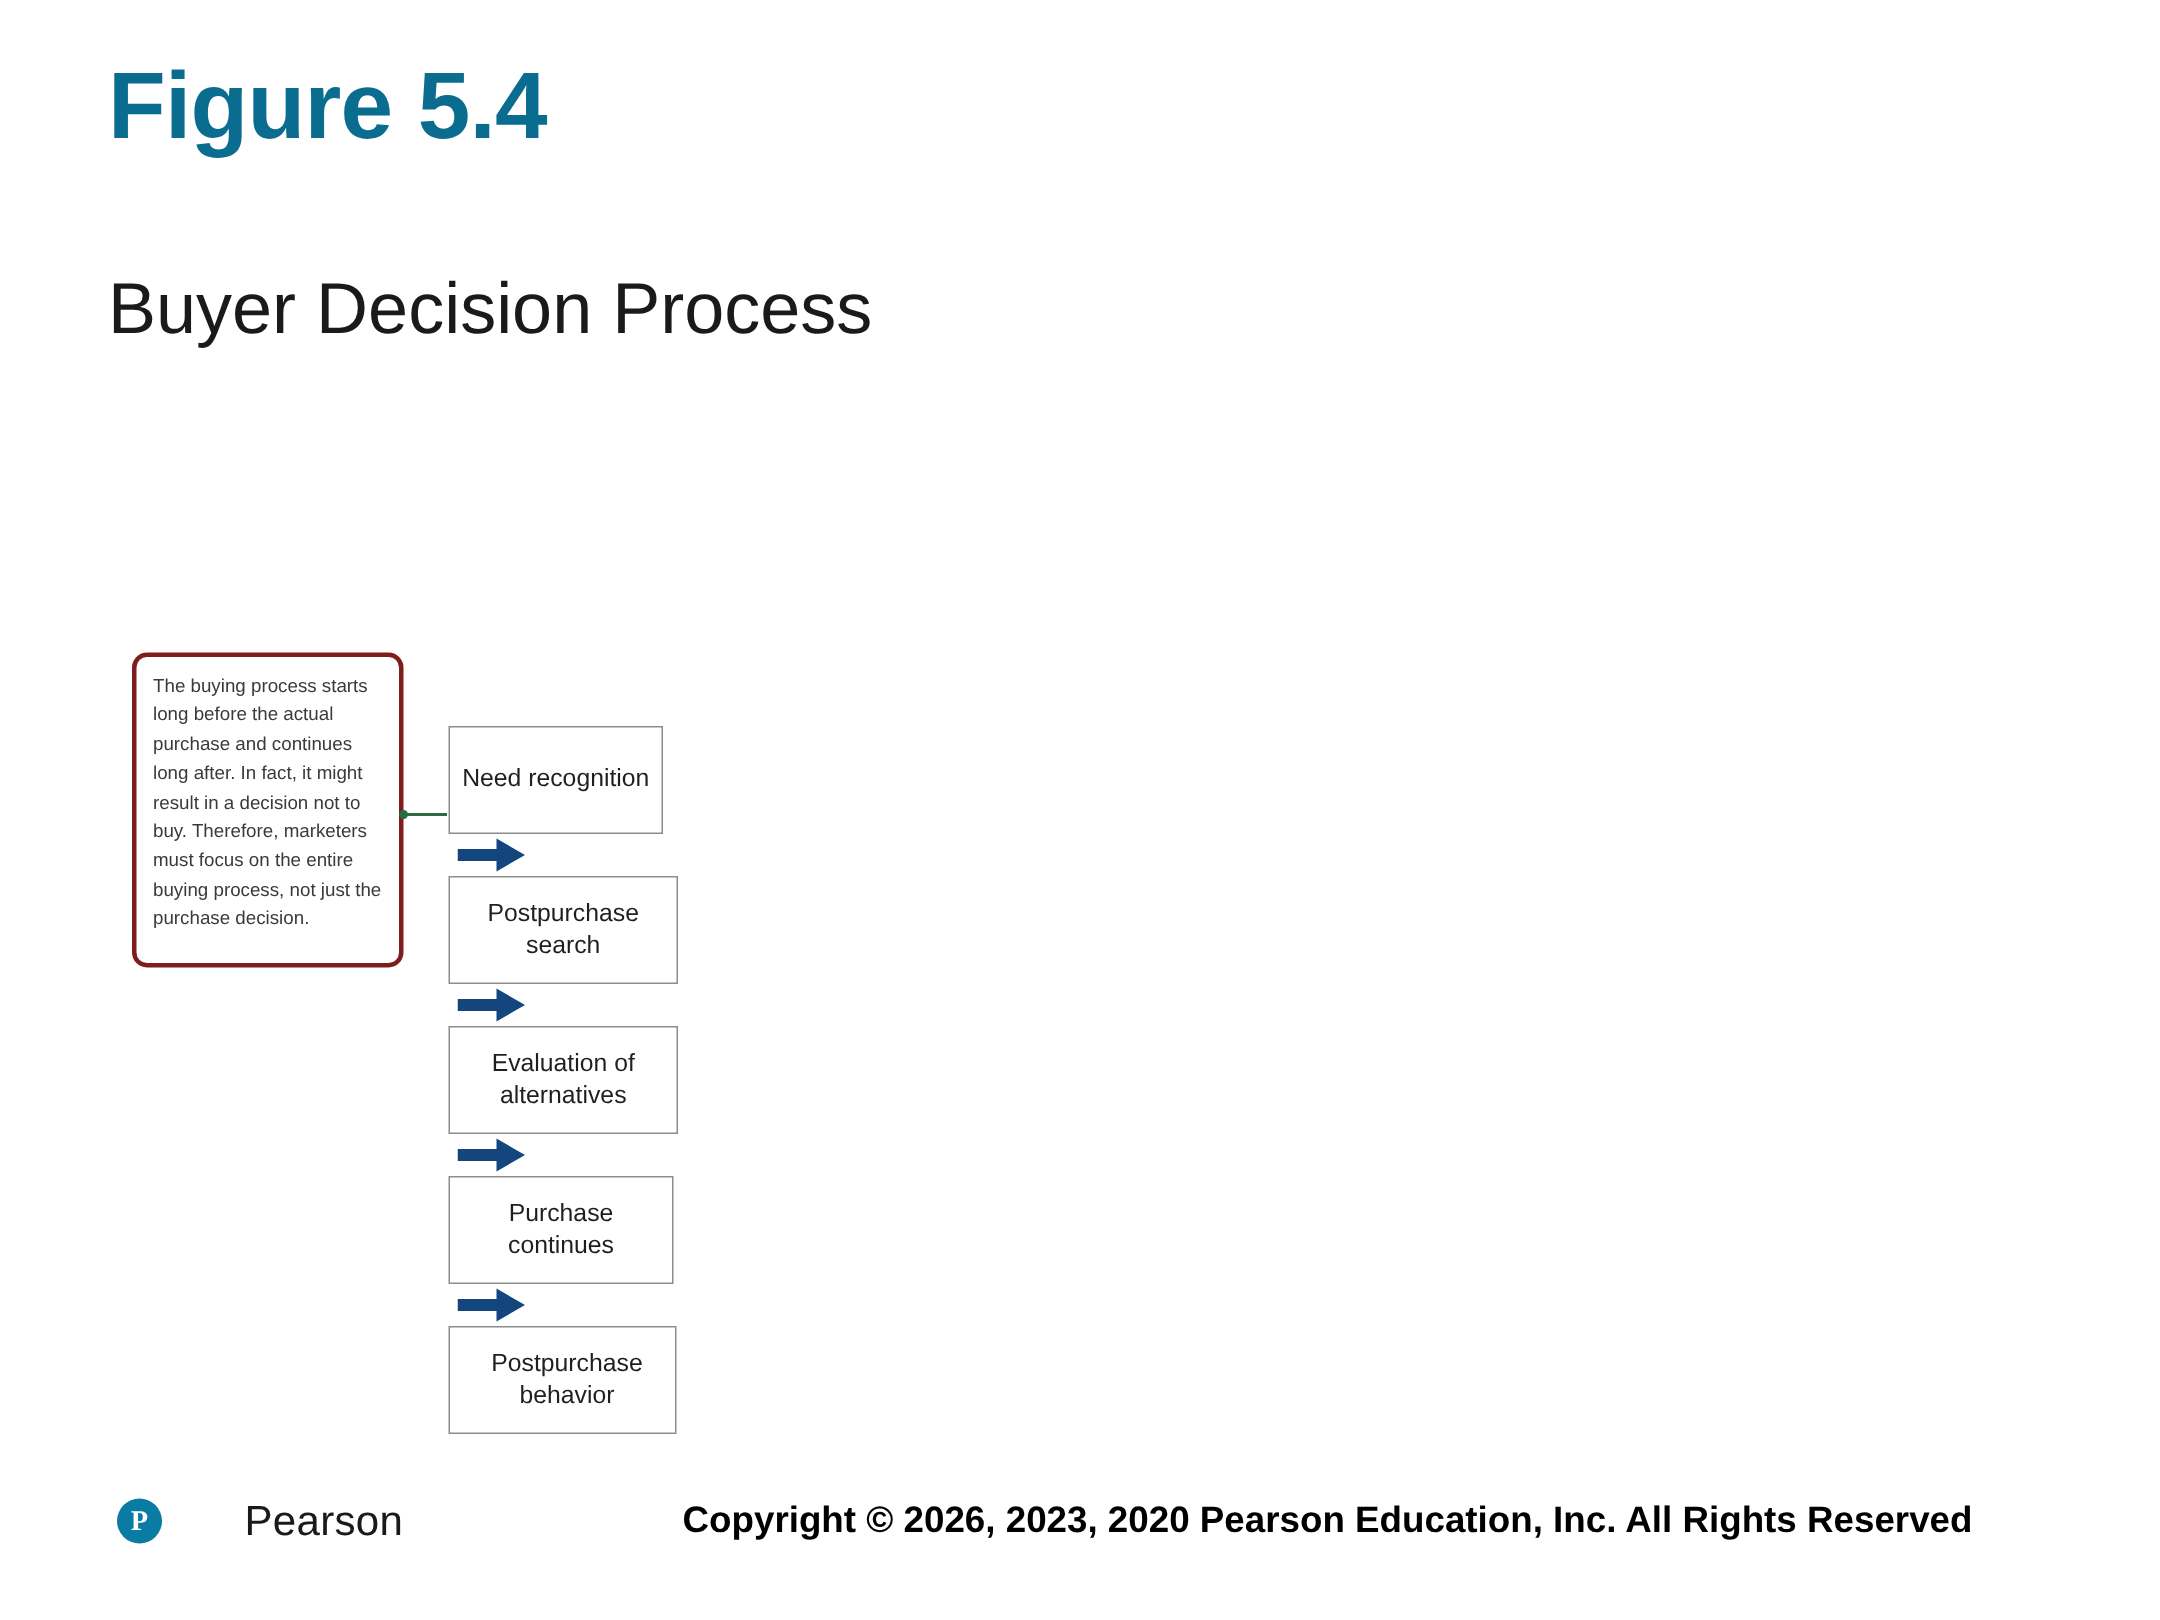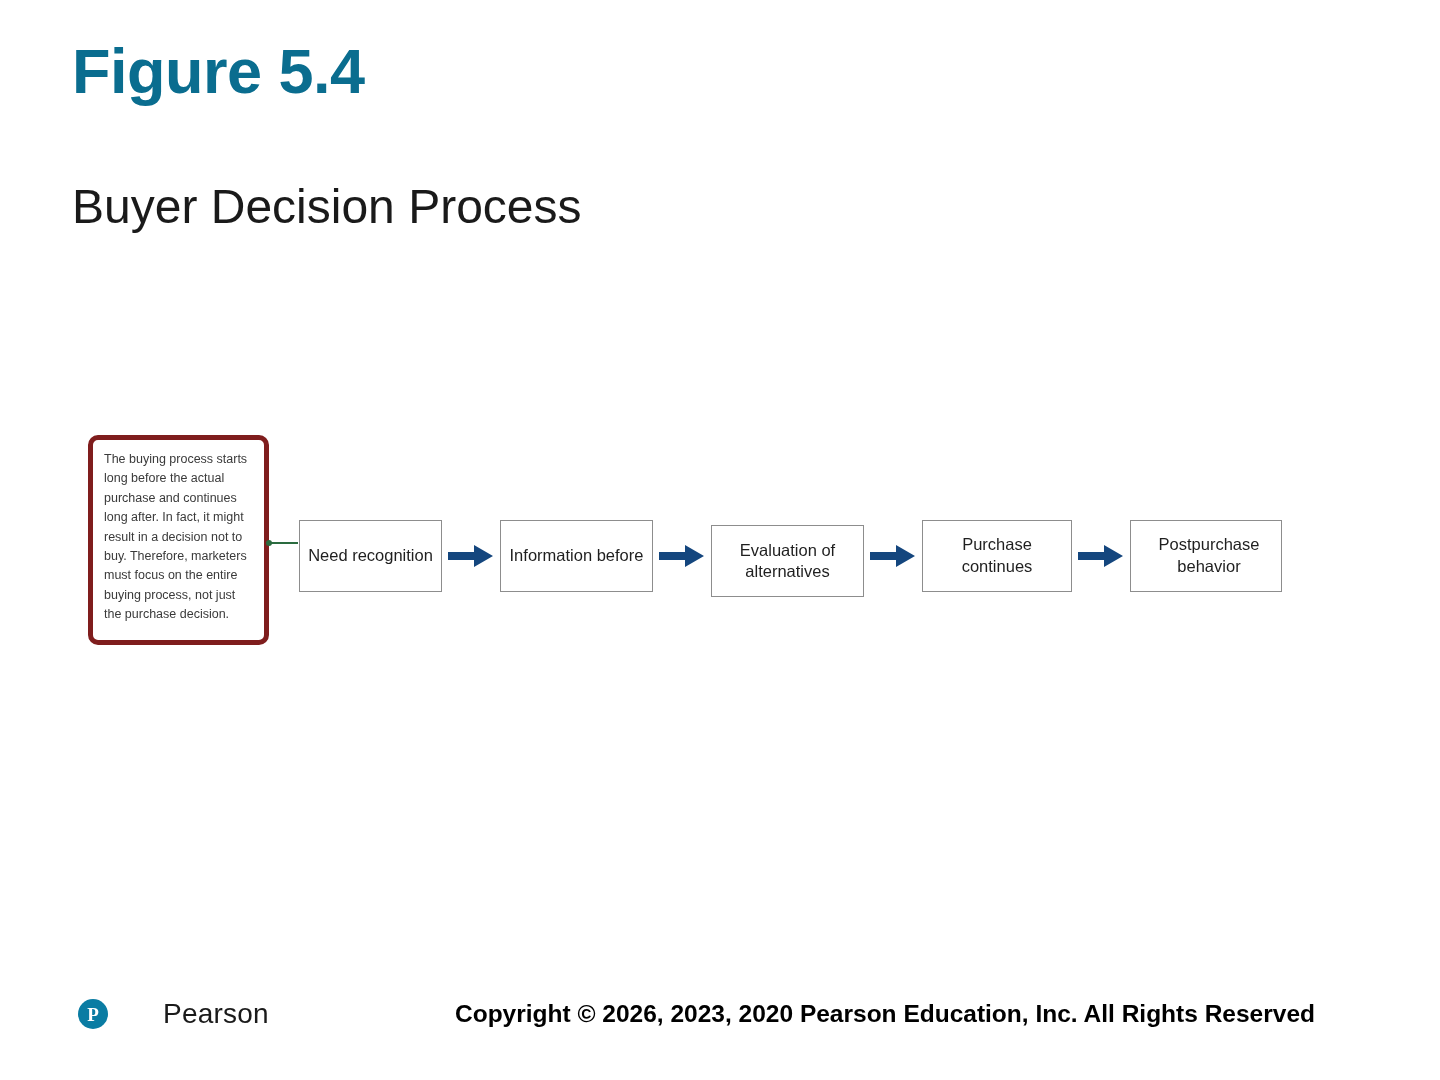--- a/index.html
+++ b/index.html
@@ -50,21 +50,21 @@
     width: 1280px;
     height: 230px;
   }
 
   .callout {
     position: absolute;
     left: 0px;
     top: 5px;
     width: 181px;
     height: 210px;
-    border: 5px solid #7f1d1d;
+    border: 3px solid #7f1d1d;
     border-radius: 10px;
     background: #ffffff;
     box-sizing: border-box;
     padding: 10px 11px 8px 11px;
     font-size: 12.5px;
     line-height: 1.55;
     color: #3a3a3a;
   }
 
   .callout-connector {
@@ -82,42 +82,42 @@
     top: -2px;
     width: 6px;
     height: 6px;
     border-radius: 50%;
     background: #2a6b3f;
   }
 
   .flow {
     position: absolute;
     left: 211px;
-    top: 84px;
-    display: flex;
-    align-items: center;
+    top: 54px;
+    display: flex;
+    flex-direction: column;
   }
 
   .node {
     border: 1px solid #8d8d8d;
     background: #ffffff;
     box-sizing: border-box;
     height: 72px;
     display: flex;
     align-items: center;
     justify-content: center;
     text-align: center;
     font-size: 16.5px;
     line-height: 1.3;
     color: #1f1f1f;
     padding: 0 6px;
   }
   .node.n1 { width: 143px; }
   .node.n2 { width: 153px; }
-  .node.n3 { width: 153px; margin-top: 11px; }
+  .node.n3 { width: 153px; }
   .node.n4 { width: 150px; }
   .node.n5 { width: 152px; padding-left: 12px; }
 
   .arrow {
     width: 58px;
     display: flex;
     align-items: center;
     justify-content: center;
   }
   .arrow svg { display: block; }
@@ -183,21 +183,21 @@
         <span>Need recognition</span>
       </div>
 
       <div class="arrow">
         <svg width="46" height="28" viewBox="0 0 46 28" aria-hidden="true">
           <path d="M0 10 L26 10 L26 3 L45 14 L26 25 L26 18 L0 18 Z" fill="#14467e"></path>
         </svg>
       </div>
 
       <div class="node n2">
-        <span>Information before</span>
+        <span>Postpurchase search</span>
       </div>
 
       <div class="arrow">
         <svg width="46" height="28" viewBox="0 0 46 28" aria-hidden="true">
           <path d="M0 10 L26 10 L26 3 L45 14 L26 25 L26 18 L0 18 Z" fill="#14467e"></path>
         </svg>
       </div>
 
       <div class="node n3">
         <span>Evaluation of alternatives</span>

